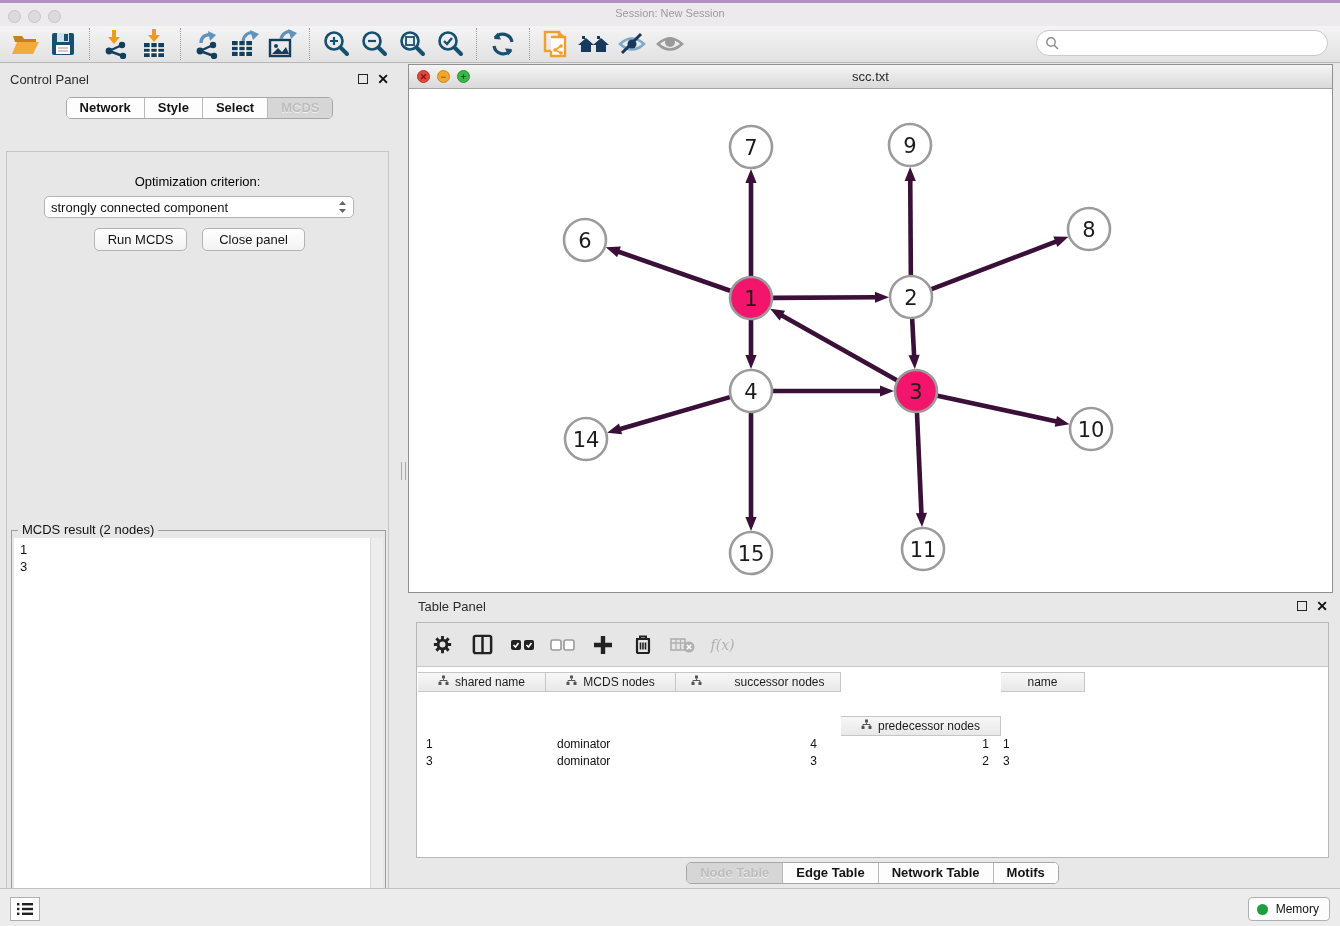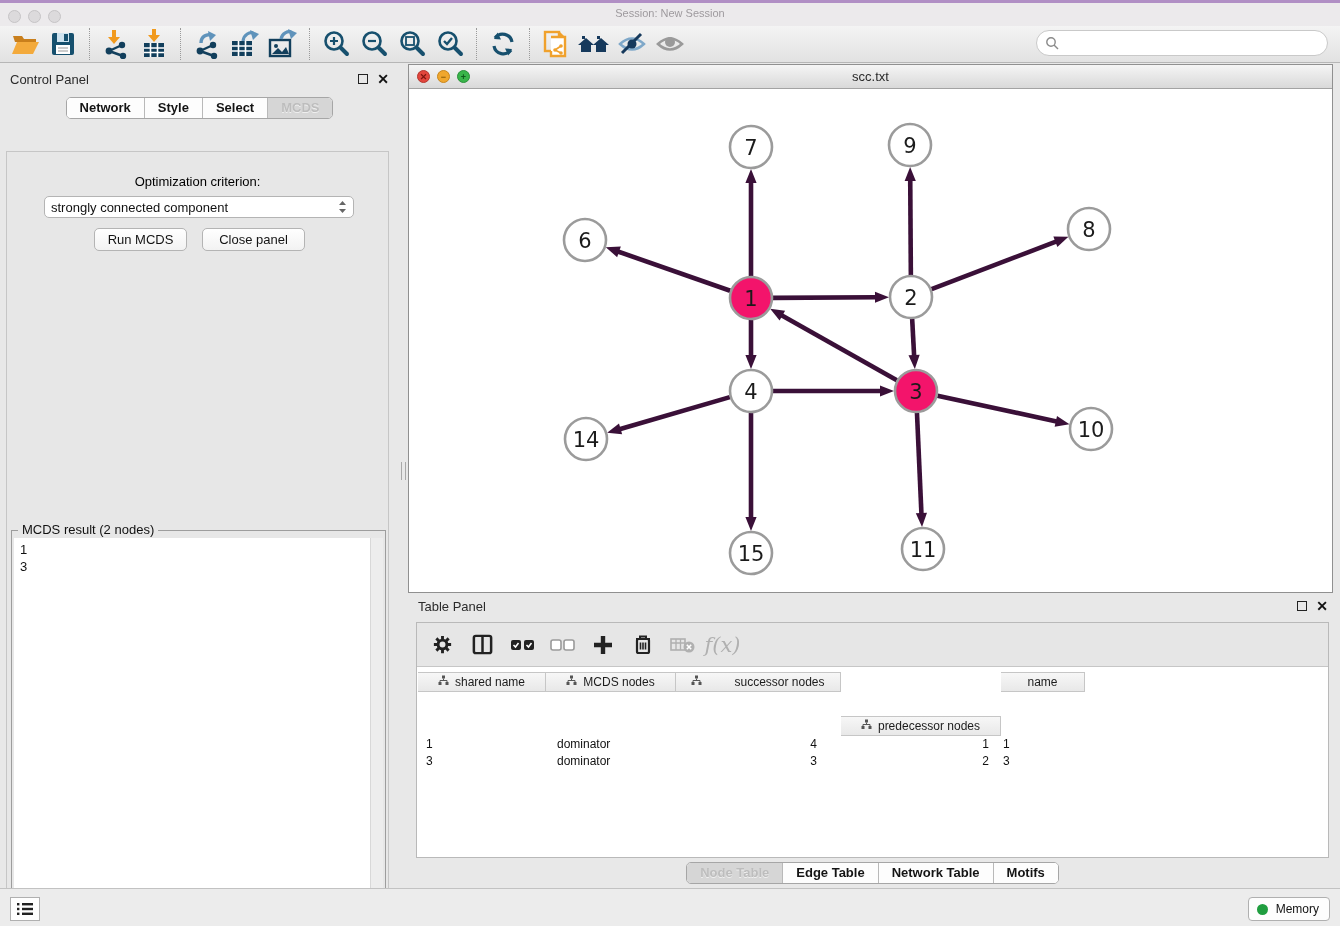--- a/index.html
+++ b/index.html
@@ -70,21 +70,21 @@
   #graph-svg { position:absolute; left:0; top:24px; }
 
   
   .table-panel { position:absolute; left:405px; top:595px; width:935px; height:293px; }
   .tp-title { position:absolute; left:13px; top:4px; }
   .tp-btns { right:12px; top:6px; }
   .tp-body { position:absolute; left:11px; top:27px; width:913px; height:236px; background:#fff; border:1px solid #b9b9b9; }
   .tp-toolbar { position:absolute; left:0; top:0; right:0; height:44px; background:#e6e6e6; border-bottom:1px solid #c6c6c6;
                 display:flex; align-items:center; padding-left:12px; gap:13px; }
   .tp-tool { width:27px; height:27px; display:flex; align-items:center; justify-content:center; }
-  .fx-label { font-family:"DejaVu Serif", serif; font-style:italic; font-size:21px; color:#b0b0b0; }
+  .fx-label { font-family:"DejaVu Serif", serif; font-style:italic; font-size:14px; color:#b0b0b0; }
   .tbl { position:absolute; left:1px; top:49px; }
   .tbl-head { display:flex; }
   .th { height:20px; background:linear-gradient(#f7f7f7,#e8e8e8); border-right:1px solid #c6c6c6;
         border-top:1px solid #c6c6c6; border-bottom:1px solid #c6c6c6; display:flex; align-items:center;
         justify-content:center; gap:6px; font-size:12px; color:#1c1c1c; }
   .tr { display:flex; height:17px; align-items:center; }
   .td { font-size:12px; color:#111; height:17px; line-height:17px; white-space:nowrap; }
   .tp-tabs { position:absolute; left:0; right:0; top:267px; display:flex; justify-content:center; }
 
   

